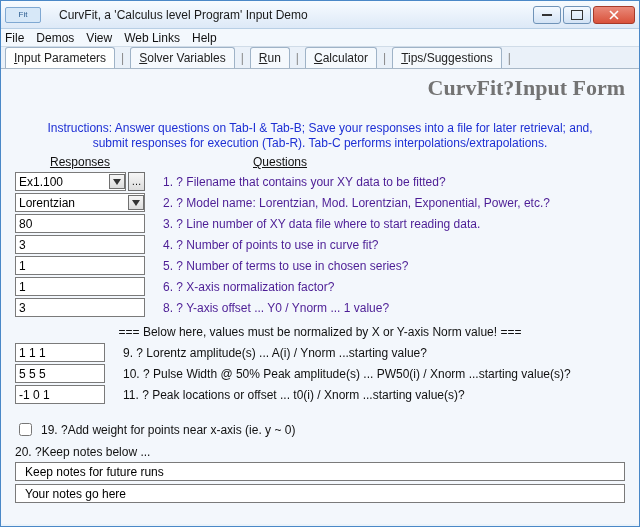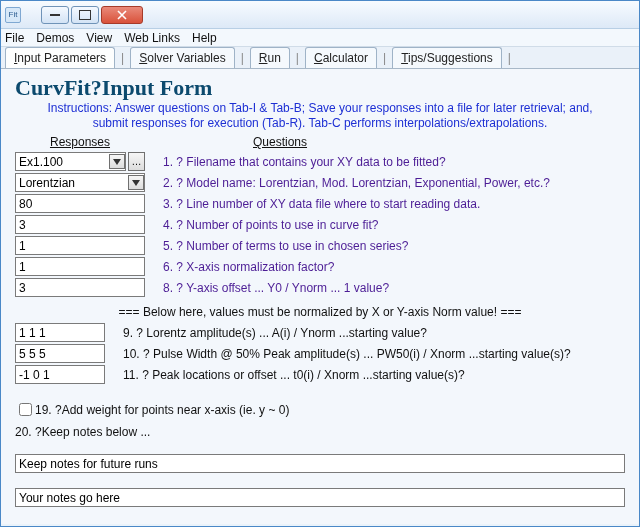--- a/index.html
+++ b/index.html
@@ -18,21 +18,21 @@
   
   .titlebar {
     height: 28px;
     background: linear-gradient(to bottom, #f7fbff, #dde9f7);
     border-bottom: 1px solid #b8cfe5;
     display: flex;
     align-items: center;
     padding: 0 4px;
   }
   .titlebar .app-icon {
-    width:16px; height:16px;
+    width:36px; height:16px;
     background:#d7e8f8;
     border:1px solid #7fa8d2;
     border-radius:2px;
     font-size:8px;
     display:flex;align-items:center;justify-content:center;
     color:#2a5b8f;
     margin-right:18px;
   }
   .titlebar .title {
     flex:1;
@@ -95,26 +95,26 @@
   .tab.active { background:#fdfefe; }
   .tabrow .sep { color:#888; padding:0 2px 3px; }
   
   .content {
     padding:4px 14px 8px 14px;
     background:#f3f7fc;
     height:calc(527px - 28px - 20px - 22px - 2px);
     overflow:hidden;
   }
   h1.formtitle {
-    text-align:left;
-    margin:2px 0 0;
+    text-align:right;
+    margin:2px 0 20px;
     font-family:"Times New Roman", serif;
     font-weight:bold;
     font-size:22px;
-    color:#0c4a6e;
+    color:#737373;
   }
   .instructions {
     text-align:center;
     color:#1d2fd4;
     font-size:12px;
     line-height:1.25;
     margin:0 0 4px;
   }
   .cols {
     display:flex;
@@ -176,41 +176,43 @@
   .divider-note {
     text-align:center;
     color:#111;
     font-size:12px;
     margin:6px 0 4px;
   }
   .row2-q { color:#111; white-space:nowrap; }
   .check-row {
     display:flex;
     align-items:center;
+    gap:6px;
     margin-top:14px;
     color:#111;
   }
   .check-row input[type=checkbox]{ width:13px;height:13px; }
   .notes-label { margin-top:6px; color:#111; }
   .wide-input {
     width:100%;
     height:19px;
     font-size:12px;
-    padding:1px 3px;
+    padding:1px 9px;
     border:1px solid #7a7a7a;
     background:#fff;
     font-family:inherit;
-    margin-top:15px;
+    margin-top:3px;
   }
 </style>
 </head>
 <body>
 
 <div class="titlebar">
   <div class="app-icon">Fit</div>
+  <div class="title">CurvFit, a 'Calculus level Program' Input Demo</div>
   <div class="win-btns">
     <div class="win-btn min"></div>
     <div class="win-btn max"></div>
     <div class="win-btn close">
       <svg viewBox="0 0 10 10">
           <path d="M1 1 L9 9 M9 1 L1 9" stroke="#fff" stroke-width="1.6"></path>
         </svg>
     </div>
   </div>
 </div>

